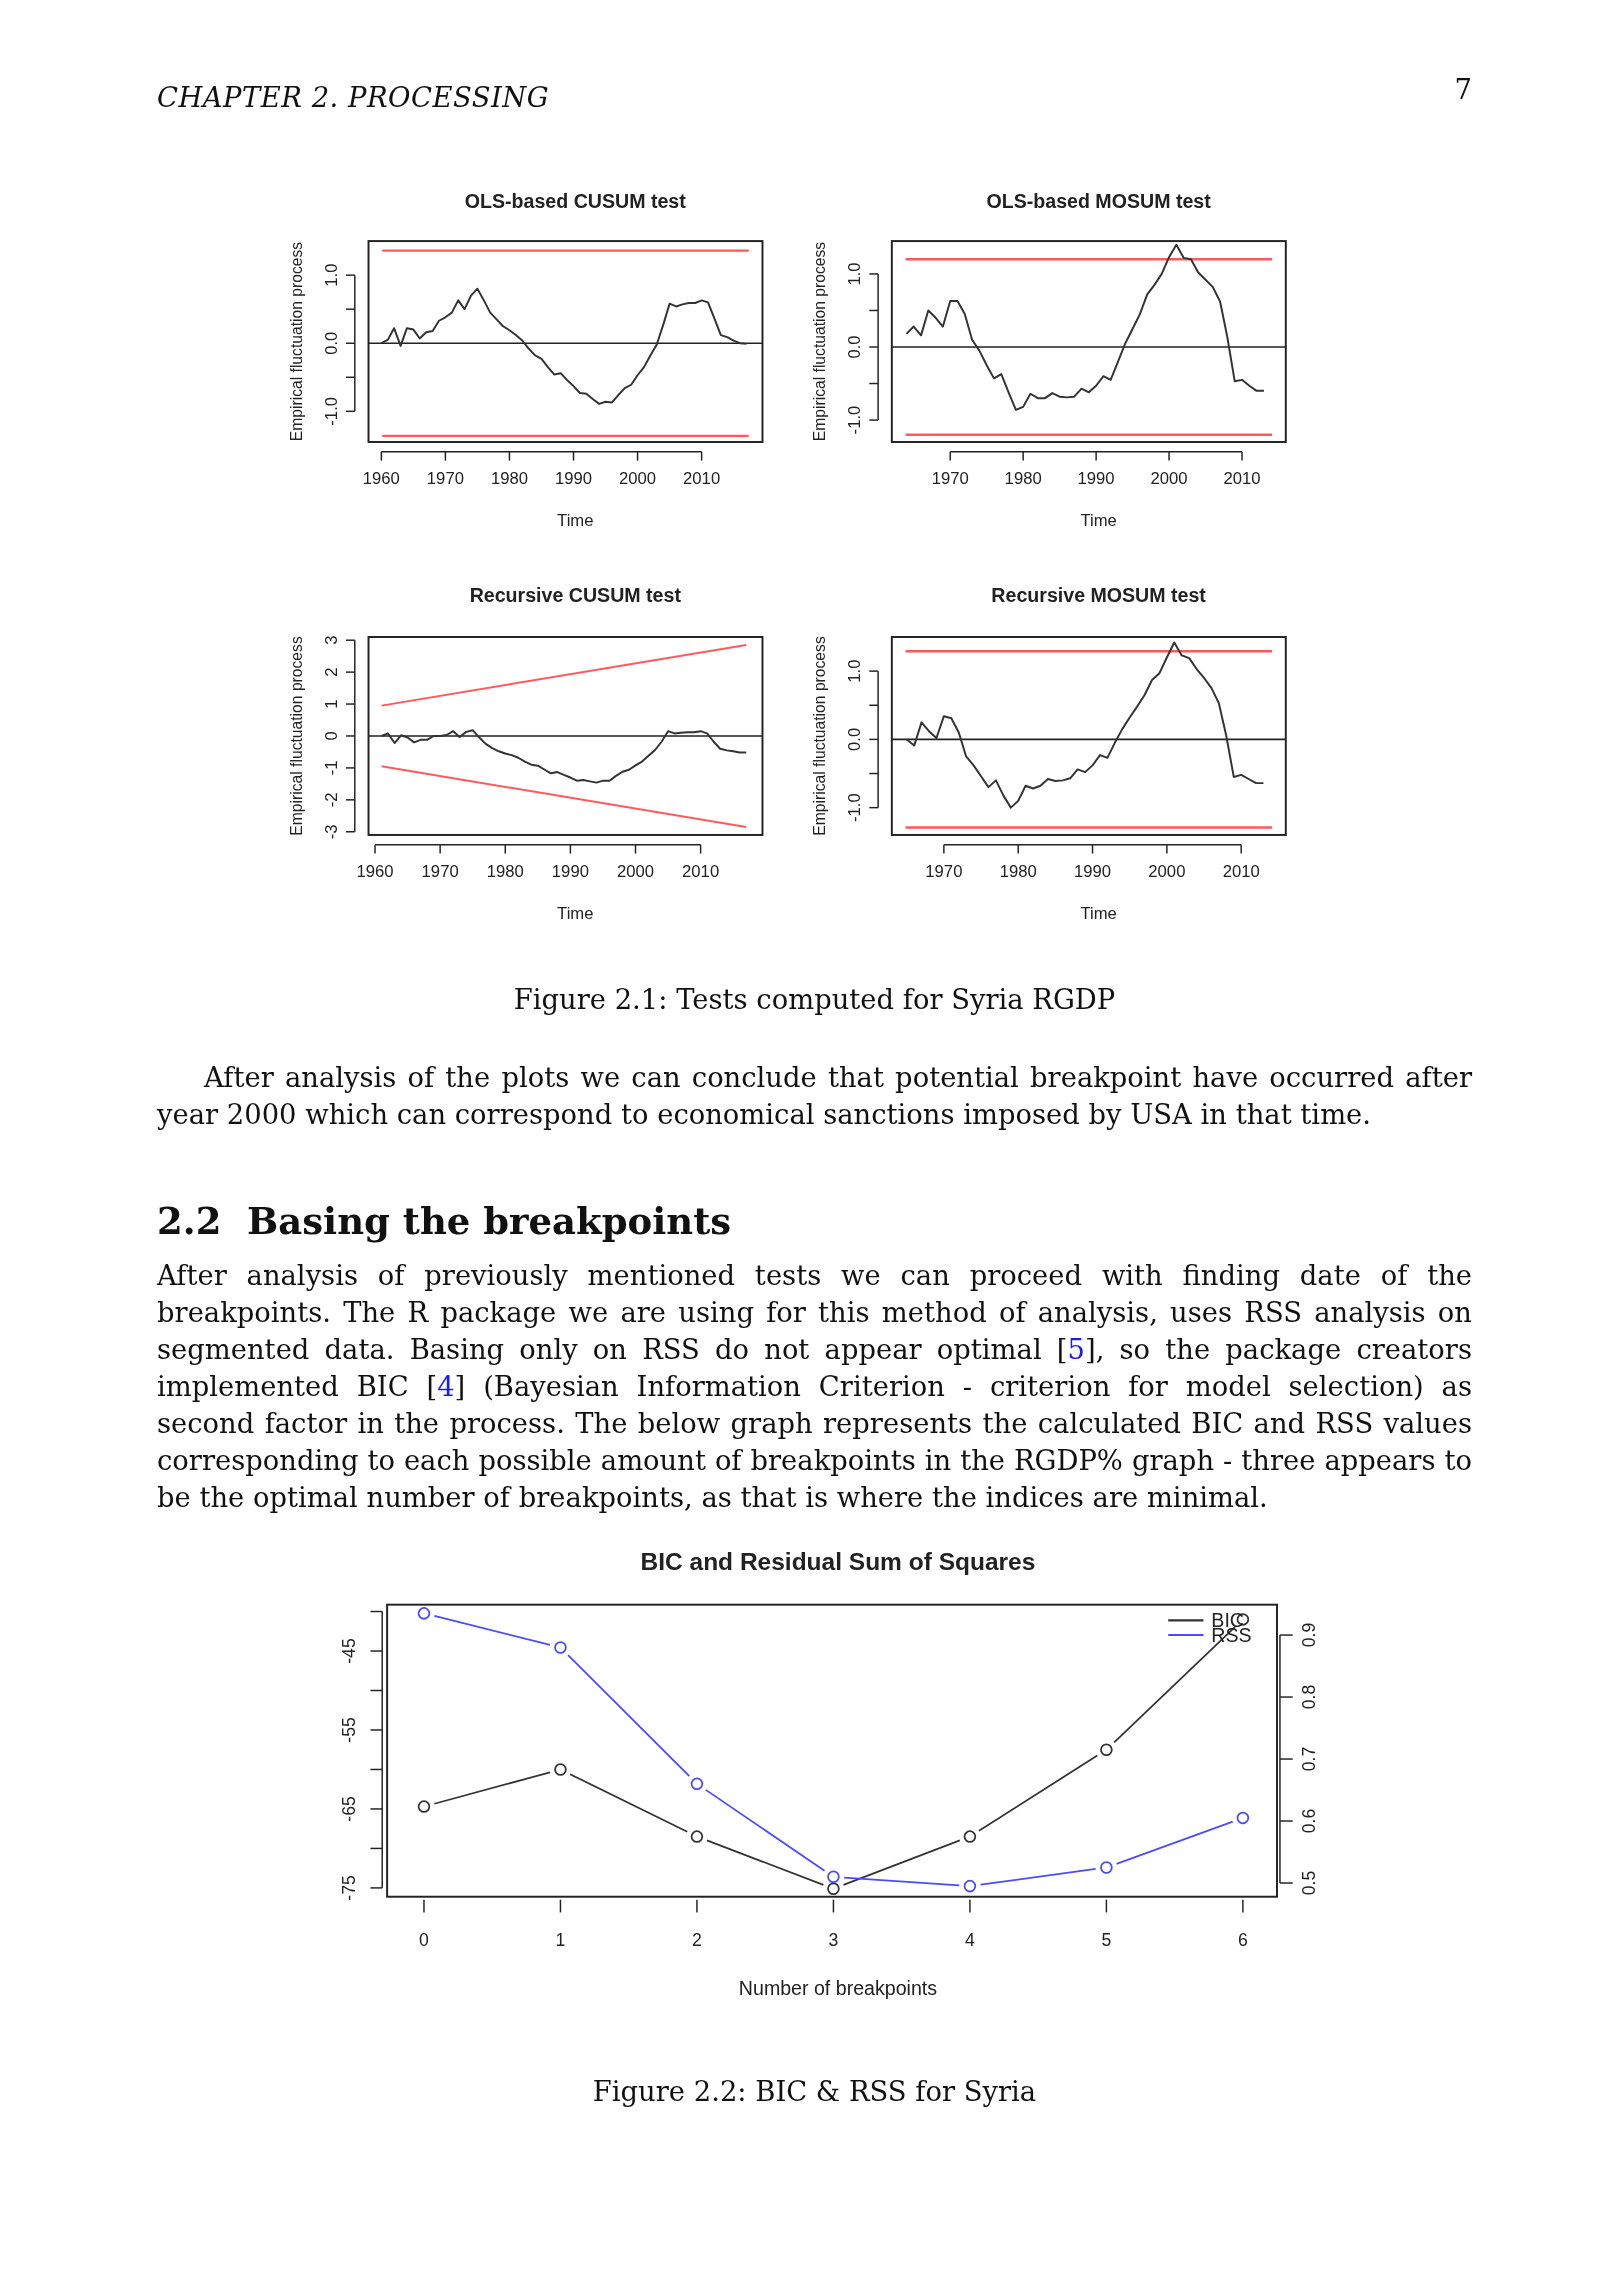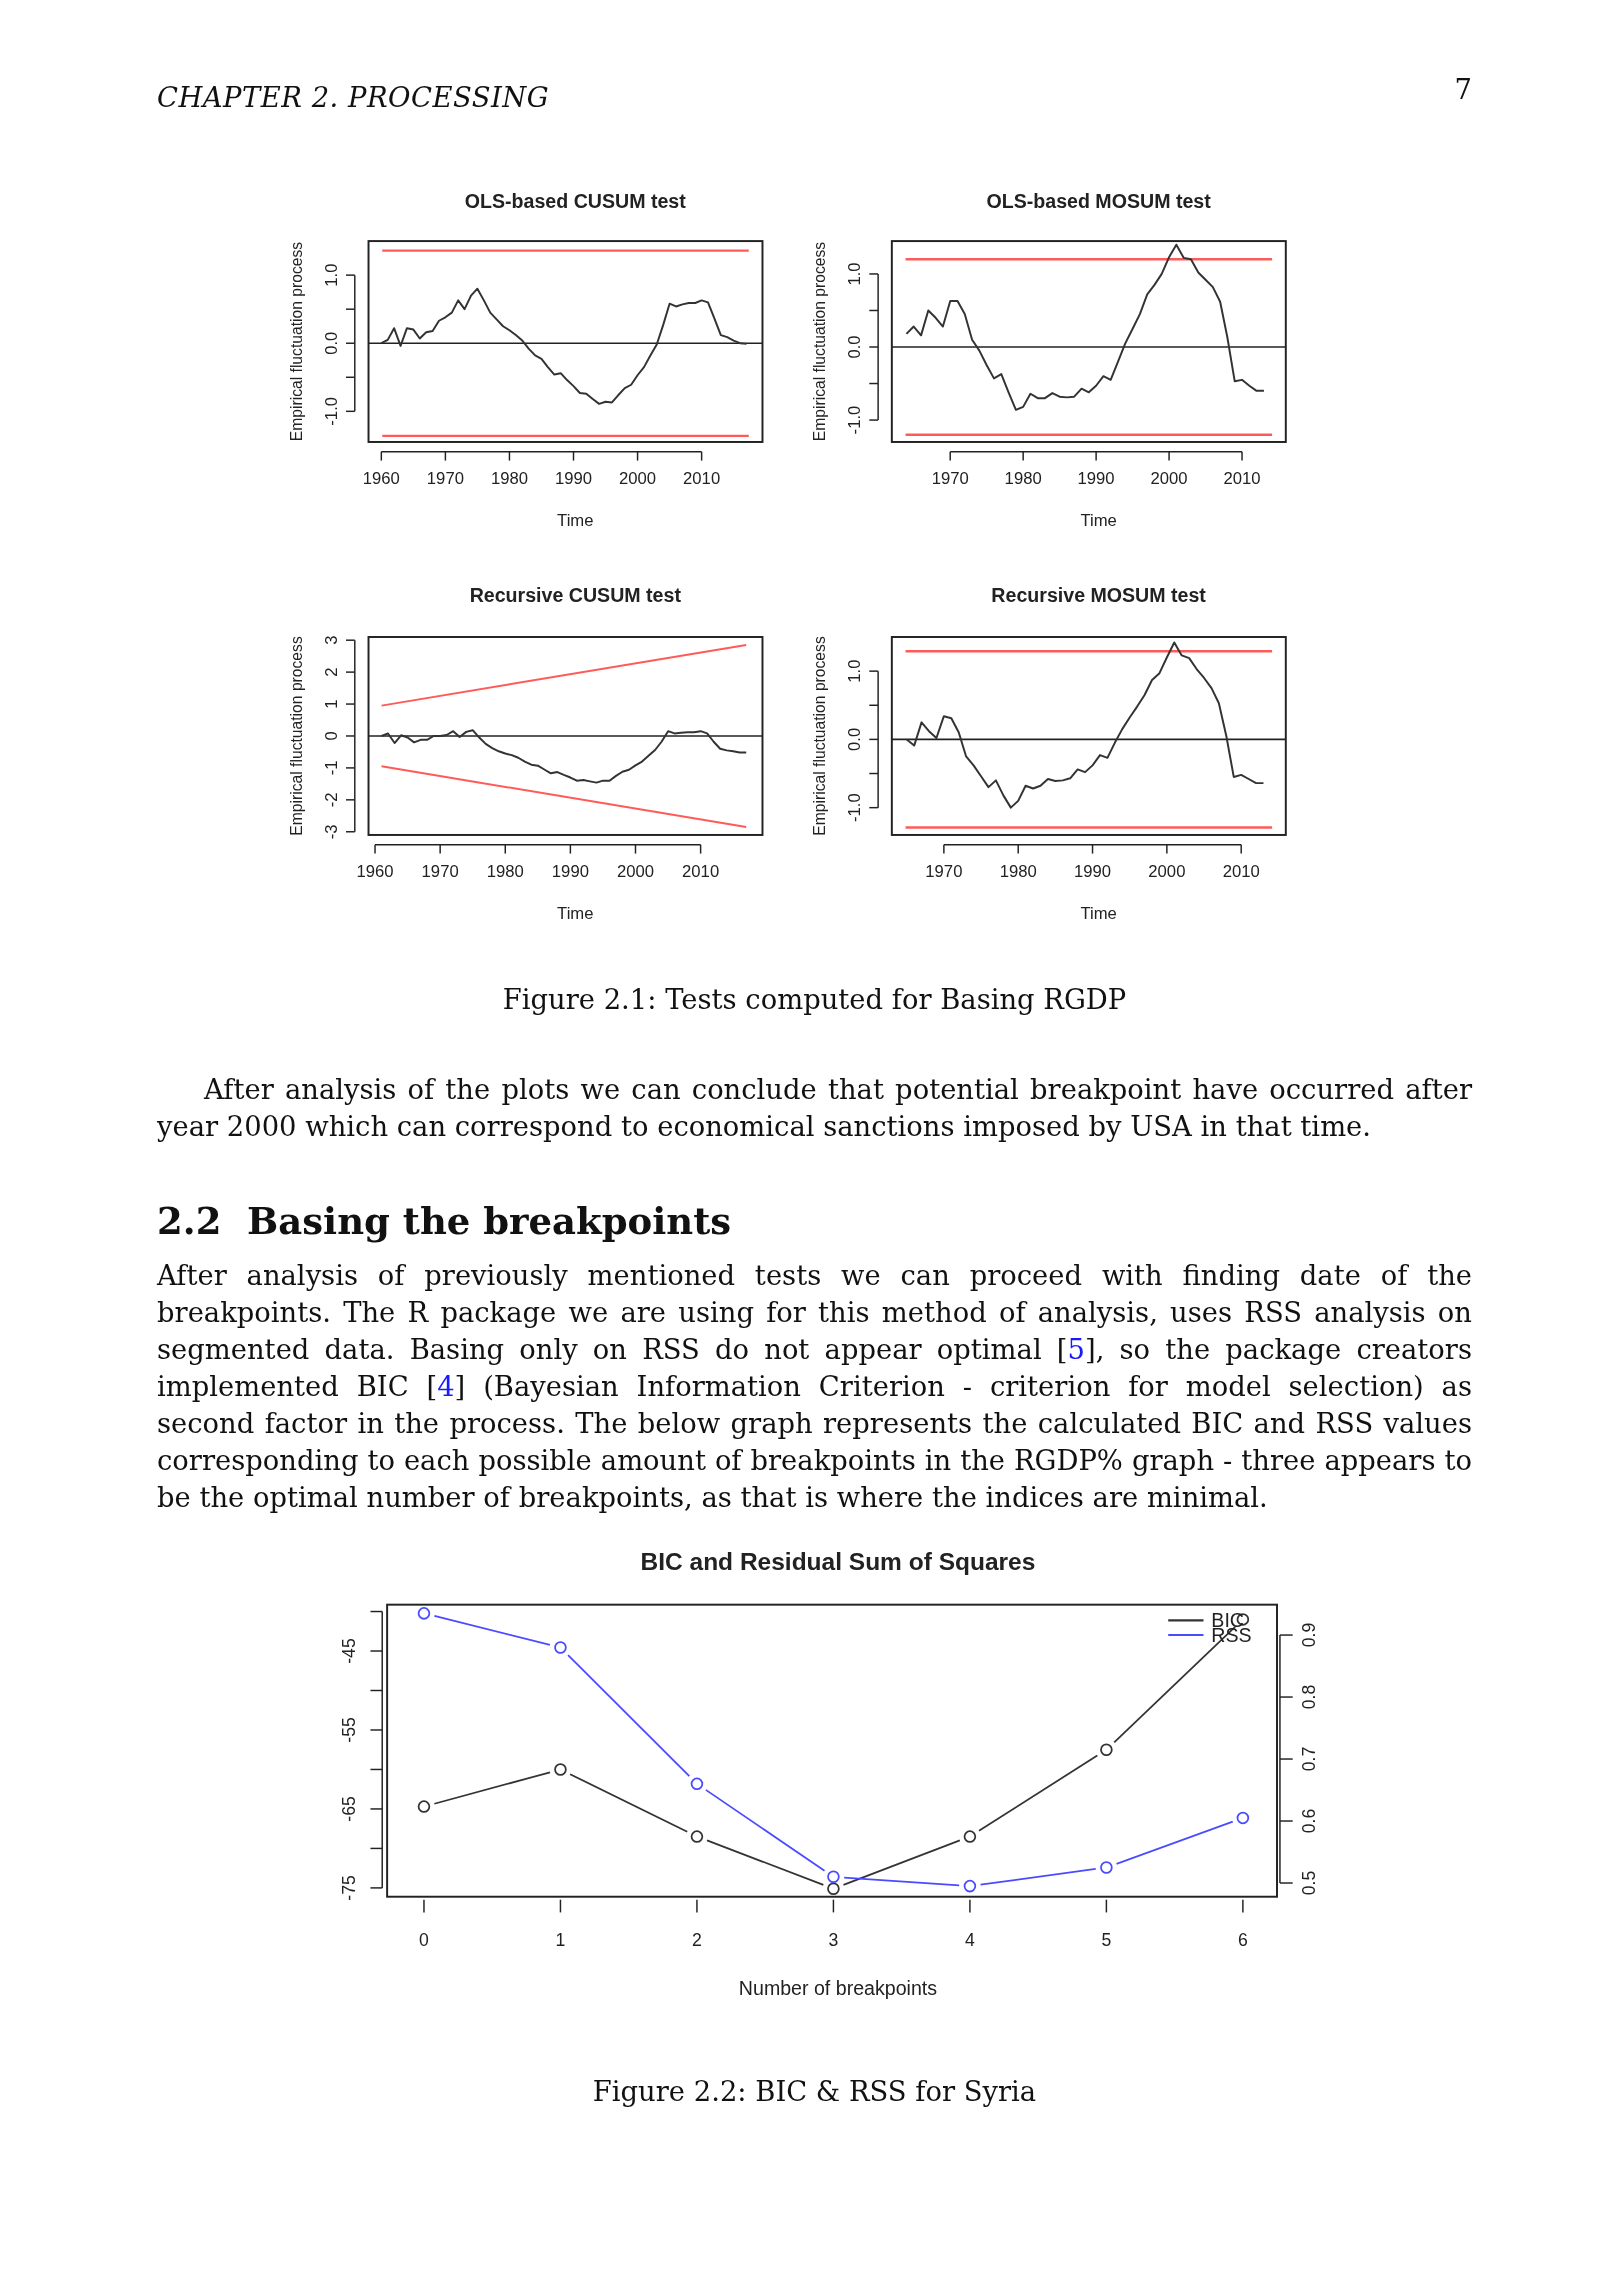--- a/index.html
+++ b/index.html
@@ -7,21 +7,21 @@
          font-family: "DejaVu Serif", "Liberation Serif", serif; color: #111; }
   .running-head { position: absolute; top: 74px; left: 157px; width: 1315px;
                   font-size: 27.4px; font-style: italic; font-family: "DejaVu Serif", serif; }
   .running-head .chapter { position: absolute; left: 0; top: 8px; letter-spacing: 0.5px; }
   .running-head .page-num { position: absolute; right: 0; top: 0; font-style: normal; }
   svg text { font-family: "Liberation Sans", "DejaVu Sans", sans-serif; fill: #222; }
   .fig { position: absolute; left: 0; top: 0; }
   .caption { position: absolute; font-size: 27.4px; text-align: center; left: 157px; width: 1315px; }
   .para { position: absolute; left: 157px; width: 1315px; font-size: 27.4px; line-height: 37px;
           text-align: justify; text-align-last: left; }
-  .para.indent { text-indent: 47px; margin-top: 12px; }
+  .para.indent { text-indent: 47px; }
   .section { position: absolute; left: 157px; top: 1176px; font-size: 37px; font-weight: bold; }
   .section .num { display: inline-block; width: 90px; margin-top: 23px; }
   .cite { color: #1a1aff; }
 </style>
 </head>
 <body>
 
 <div class="running-head">
   <span class="chapter">CHAPTER 2.  PROCESSING</span>
   <span class="page-num">7</span>
@@ -153,21 +153,21 @@
       <line x1="887" x2="896" y1="789.3103448275862" y2="789.3103448275862" stroke="#222222" stroke-width="1.5"></line>
       <line x1="887" x2="896" y1="754.4827586206897" y2="754.4827586206897" stroke="#222222" stroke-width="1.5"></line>
       <text x="0" y="0" transform="translate(878,754.4827586206897) rotate(-90)" text-anchor="middle" font-size="17">0.0</text>
       <line x1="887" x2="896" y1="719.6551724137931" y2="719.6551724137931" stroke="#222222" stroke-width="1.5"></line>
       <line x1="887" x2="896" y1="684.8275862068965" y2="684.8275862068965" stroke="#222222" stroke-width="1.5"></line>
       <text x="0" y="0" transform="translate(878,684.8275862068965) rotate(-90)" text-anchor="middle" font-size="17">1.0</text>
       <text x="0" y="0" transform="translate(842,751) rotate(-90)" text-anchor="middle" font-size="16">Empirical fluctuation process</text>
     </g>
 </svg>
 
-<div class="caption" style="top:984px;">Figure 2.1: Tests computed for Basing RGDP</div>
+<div class="caption" style="top:984px;">Figure 2.1: Tests computed for Syria RGDP</div>
 
 <div class="para indent" style="top:1059px;">After analysis of the plots we can conclude that potential breakpoint have occurred after year 2000 which can correspond to economical sanctions imposed by USA in that time.</div>
 
 <div class="section">
   <span class="num">2.2</span><span>Basing the breakpoints</span>
 </div>
 
 <div class="para" style="top:1257px;"><span>After analysis of previously mentioned tests we can proceed with finding date of the breakpoints. The R package we are using for this method of analysis, uses RSS analysis on segmented data. Basing only on RSS do not appear optimal [</span><a class="cite">5</a><span>], so the package creators implemented BIC [</span><a class="cite">4</a><span>] (Bayesian Information Criterion - criterion for model selection) as second factor in the process. The below graph represents the calculated BIC and RSS values corresponding to each possible amount of breakpoints in the RGDP% graph - three appears to be the optimal number of breakpoints, as that is where the indices are minimal.</span></div>
 
 <svg class="fig" width="1621" height="2293" style="pointer-events:none;" viewBox="0 0 1654 2339">

